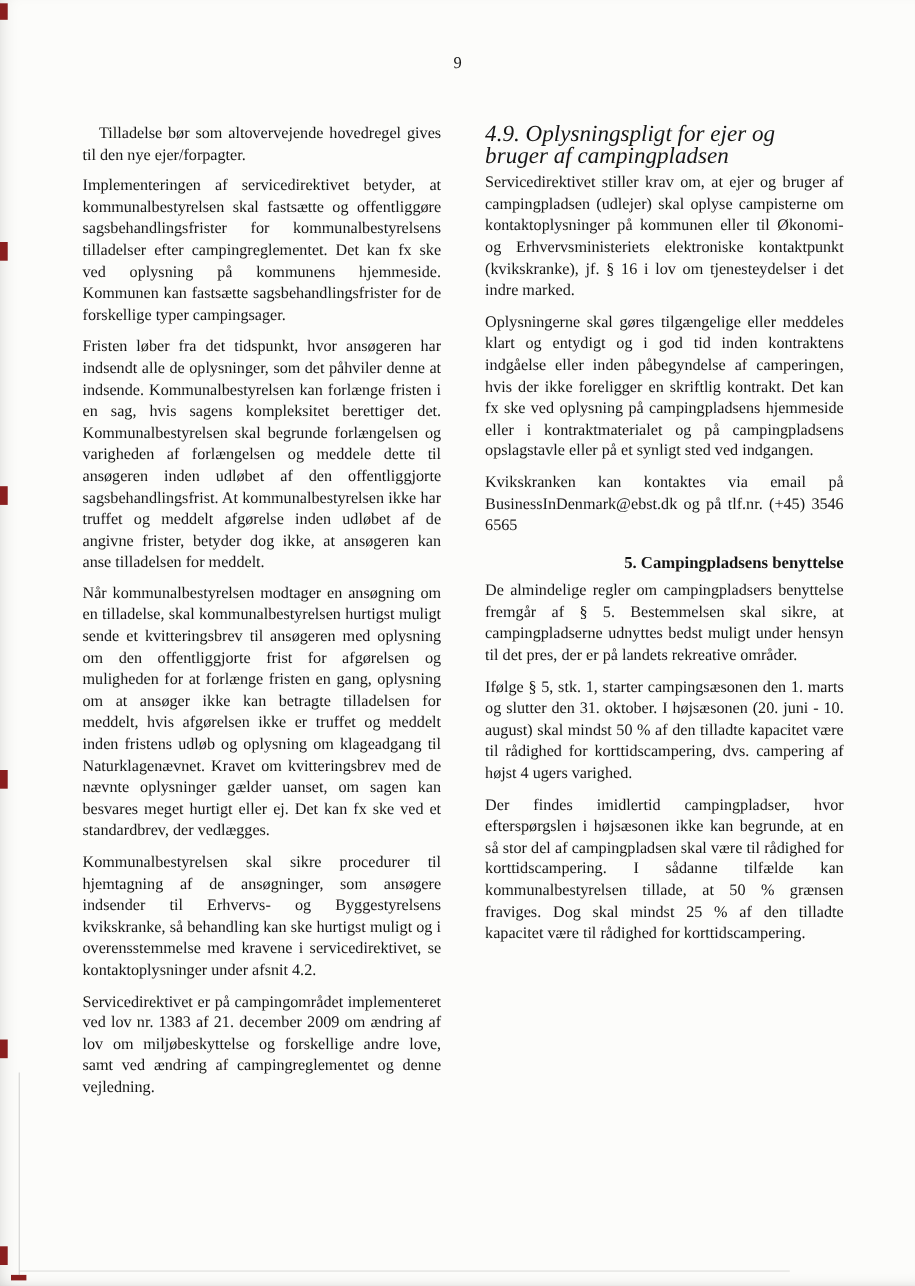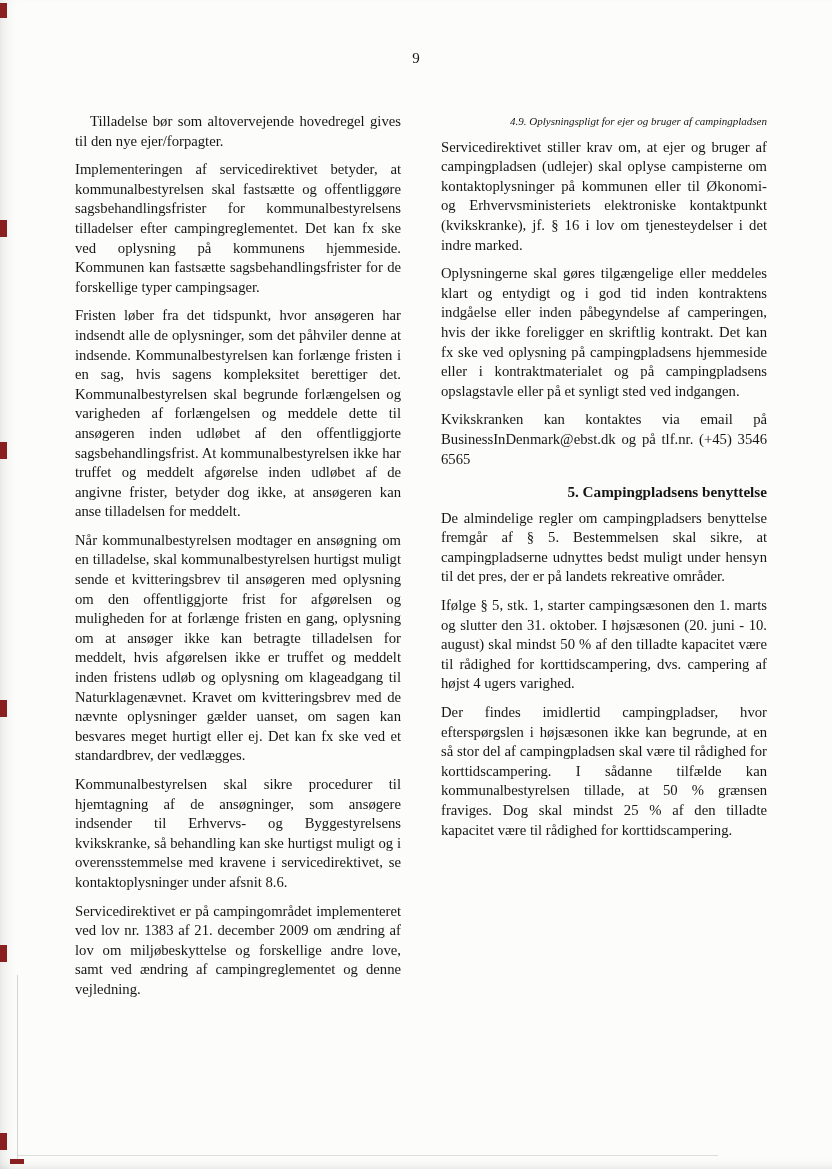--- a/index.html
+++ b/index.html
@@ -39,25 +39,25 @@
     text-align: justify;
     font-size: 14.7px;
     line-height: 19.6px;
   }
   .col > :first-child { margin-top: 0; }
   p.para {
     margin: 0 0 9px 0;
   }
   p.para.indent { text-indent: 15px; }
   h2.h-italic {
-    font-size: 11px;
+    font-size: 21px;
     font-style: italic;
     font-weight: normal;
     margin: 1px 0 6px 0;
-    text-align: right;
+    text-align: left;
   }
   h2.h-bold {
     font-size: 15.2px;
     font-style: normal;
     font-weight: bold;
     margin: 13px 0 7px 0;
     text-align: right;
   }
   .scan-mark {
     position: absolute;
@@ -97,21 +97,21 @@
 
   <div class="page-number">9</div>
 
   <div class="columns">
 
     <div class="col">
       <p class="para indent">Tilladelse bør som altovervejende hovedregel gives til den nye ejer/forpagter.</p>
       <p class="para">Implementeringen af servicedirektivet betyder, at kommunalbestyrelsen skal fastsætte og offentliggøre sagsbehandlingsfrister for kommunalbestyrelsens tilladelser efter campingreglementet. Det kan fx ske ved oplysning på kommunens hjemmeside. Kommunen kan fastsætte sagsbehandlingsfrister for de forskellige typer campingsager.</p>
       <p class="para">Fristen løber fra det tidspunkt, hvor ansøgeren har indsendt alle de oplysninger, som det påhviler denne at indsende. Kommunalbestyrelsen kan forlænge fristen i en sag, hvis sagens kompleksitet berettiger det. Kommunalbestyrelsen skal begrunde forlængelsen og varigheden af forlængelsen og meddele dette til ansøgeren inden udløbet af den offentliggjorte sagsbehandlingsfrist. At kommunalbestyrelsen ikke har truffet og meddelt afgørelse inden udløbet af de angivne frister, betyder dog ikke, at ansøgeren kan anse tilladelsen for meddelt.</p>
       <p class="para">Når kommunalbestyrelsen modtager en ansøgning om en tilladelse, skal kommunalbestyrelsen hurtigst muligt sende et kvitteringsbrev til ansøgeren med oplysning om den offentliggjorte frist for afgørelsen og muligheden for at forlænge fristen en gang, oplysning om at ansøger ikke kan betragte tilladelsen for meddelt, hvis afgørelsen ikke er truffet og meddelt inden fristens udløb og oplysning om klageadgang til Naturklagenævnet. Kravet om kvitteringsbrev med de nævnte oplysninger gælder uanset, om sagen kan besvares meget hurtigt eller ej. Det kan fx ske ved et standardbrev, der vedlægges.</p>
-      <p class="para">Kommunalbestyrelsen skal sikre procedurer til hjemtagning af de ansøgninger, som ansøgere indsender til Erhvervs- og Byggestyrelsens kvikskranke, så behandling kan ske hurtigst muligt og i overensstemmelse med kravene i servicedirektivet, se kontaktoplysninger under afsnit 8.6.</p>
+      <p class="para">Kommunalbestyrelsen skal sikre procedurer til hjemtagning af de ansøgninger, som ansøgere indsender til Erhvervs- og Byggestyrelsens kvikskranke, så behandling kan ske hurtigst muligt og i overensstemmelse med kravene i servicedirektivet, se kontaktoplysninger under afsnit 4.2.</p>
       <p class="para">Servicedirektivet er på campingområdet implementeret ved lov nr. 1383 af 21. december 2009 om ændring af lov om miljøbeskyttelse og forskellige andre love, samt ved ændring af campingreglementet og denne vejledning.</p>
     </div>
 
     <div class="col">
       <h2 class="h-italic">4.9. Oplysningspligt for ejer og bruger af campingpladsen</h2>
       <p class="para">Servicedirektivet stiller krav om, at ejer og bruger af campingpladsen (udlejer) skal oplyse campisterne om kontaktoplysninger på kommunen eller til Økonomi- og Erhvervsministeriets elektroniske kontaktpunkt (kvikskranke), jf. § 16 i lov om tjenesteydelser i det indre marked.</p>
       <p class="para">Oplysningerne skal gøres tilgængelige eller meddeles klart og entydigt og i god tid inden kontraktens indgåelse eller inden påbegyndelse af camperingen, hvis der ikke foreligger en skriftlig kontrakt. Det kan fx ske ved oplysning på campingpladsens hjemmeside eller i kontraktmaterialet og på campingpladsens opslagstavle eller på et synligt sted ved indgangen.</p>
       <p class="para">Kvikskranken kan kontaktes via email på BusinessInDenmark@ebst.dk og på tlf.nr. (+45) 3546 6565</p>
       <h2 class="h-bold">5. Campingpladsens benyttelse</h2>
       <p class="para">De almindelige regler om campingpladsers benyttelse fremgår af § 5. Bestemmelsen skal sikre, at campingpladserne udnyttes bedst muligt under hensyn til det pres, der er på landets rekreative områder.</p>

